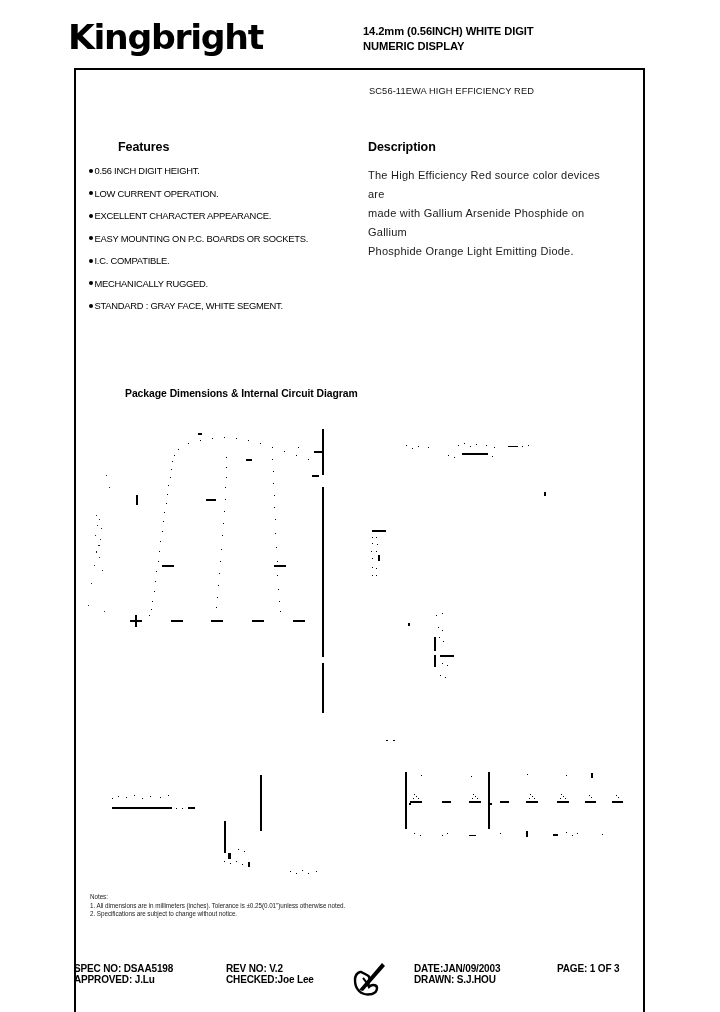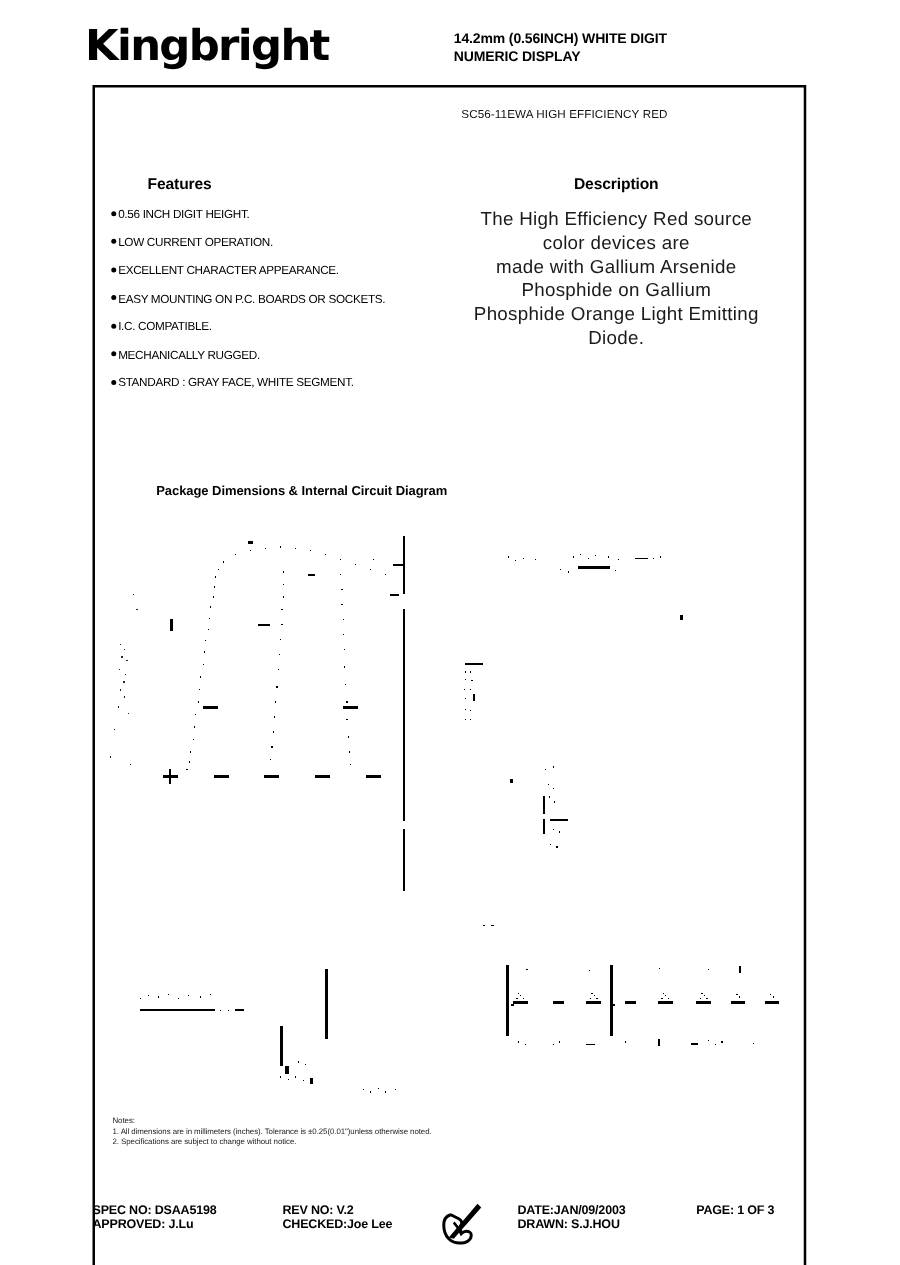--- a/index.html
+++ b/index.html
@@ -45,24 +45,24 @@
   .features .sect-title{margin-bottom:11px;padding-left:29px;}
   .feat-item{
     font-size:9.4px;line-height:11px;margin-bottom:11.5px;
     letter-spacing:-0.25px;white-space:nowrap;
   }
   .bullet{
     display:inline-block;width:4px;height:4px;border-radius:50%;
     background:#000;vertical-align:1.5px;margin-right:1.5px;
   }
 
-  .description{position:absolute;left:292px;top:70px;width:250px;text-align:center;}
+  .description{position:absolute;left:292px;top:70px;width:250px;}
   .description .sect-title{margin-bottom:12px;}
   .desc-line{
-    font-size:15px;line-height:19px;letter-spacing:0.25px;color:#1a1a1a;
+    font-size:11px;line-height:19px;letter-spacing:0.25px;color:#1a1a1a;
   }
 
   .pkg-title{
     position:absolute;left:13px;top:318px;
     font-weight:bold;font-size:10.4px;letter-spacing:-0.05px;padding-left:36px;
   }
 
   
   .drawing{
     position:absolute;left:0;top:345px;width:567px;height:470px;

